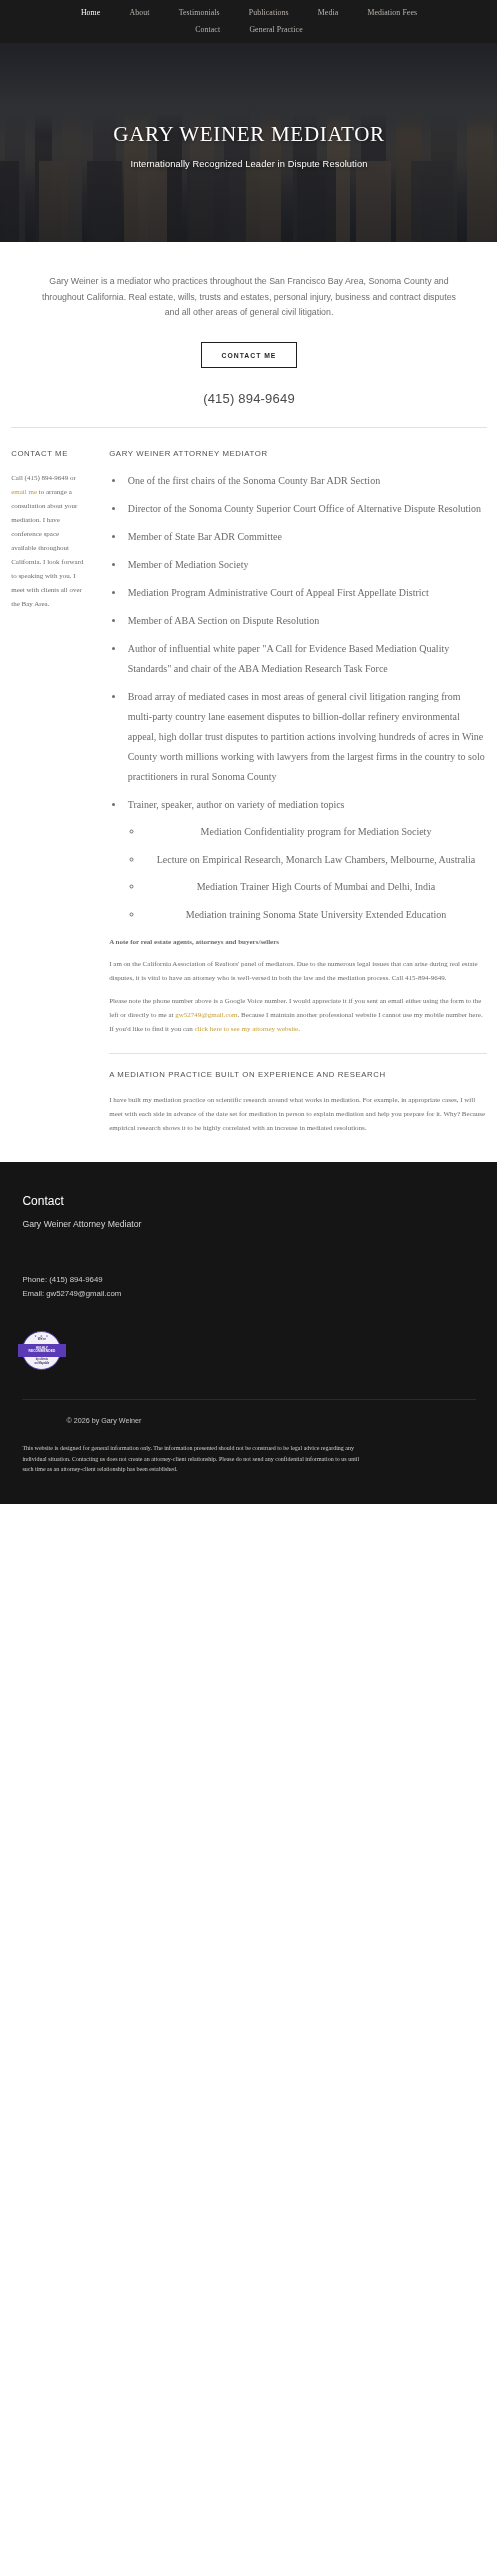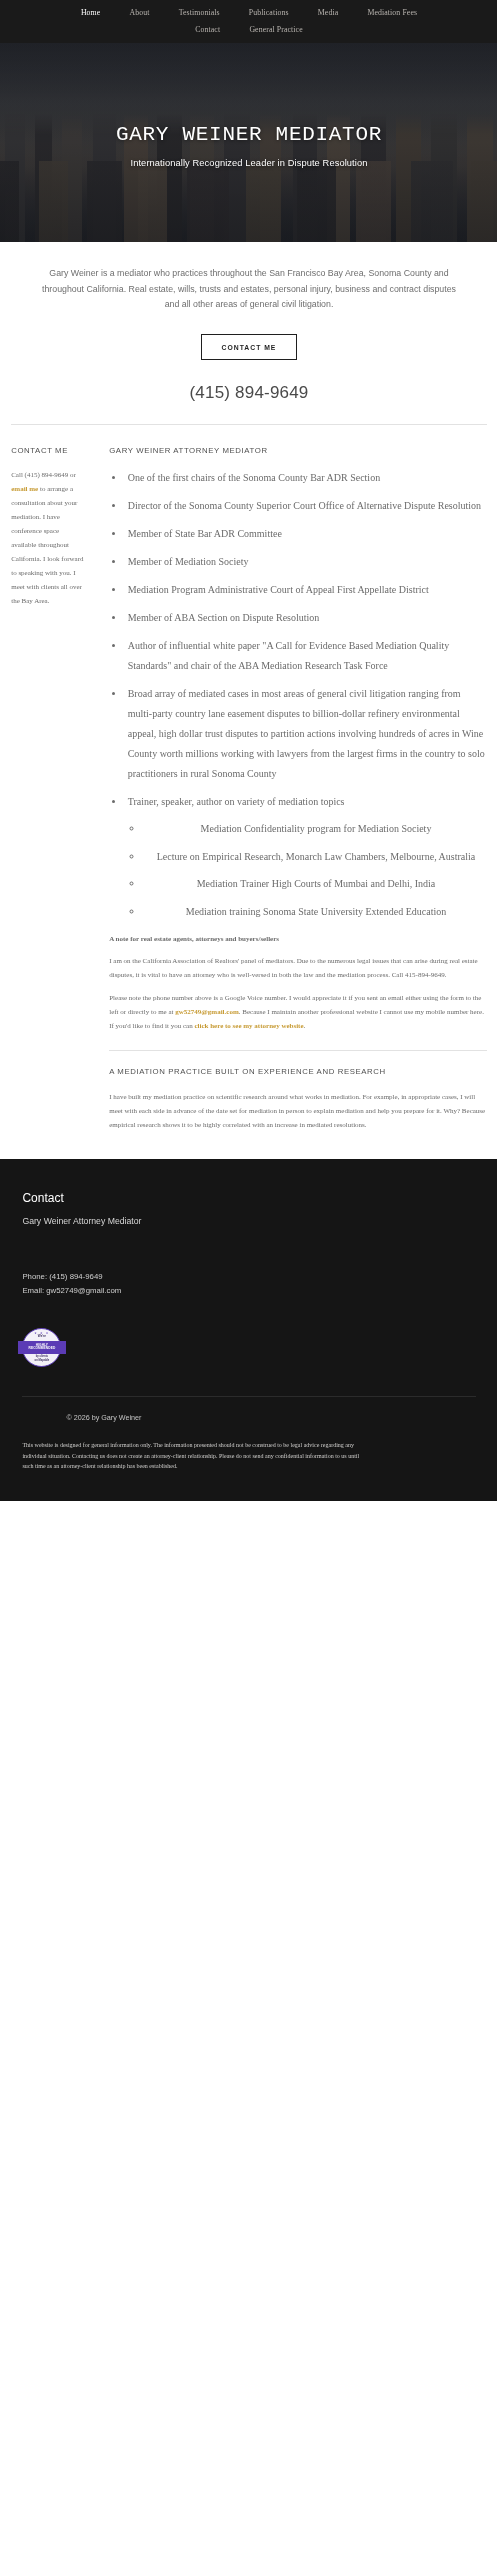--- a/index.html
+++ b/index.html
@@ -133,41 +133,41 @@
     position: relative;
     height: 100%;
     display: flex;
     flex-direction: column;
     align-items: center;
     justify-content: center;
     padding-top: 6.2px;
   }
   .hero-title {
     color: #ffffff;
-    font-family: Liberation Mono, monospace;
+    font-family: Liberation Serif, serif;
     font-size: 21px;
     font-weight: 400;
     letter-spacing: 0.7px;
     text-align: center;
     text-shadow: 0 0.6px 3.7px rgba(0,0,0,0.45);
   }
   .hero-sub {
     margin-top: 11.2px;
     color: #ffffff;
     font-family: "Liberation Sans", sans-serif;
     font-size: 9.3px;
     font-weight: 300;
     letter-spacing: 0.1px;
     text-align: left;
     text-shadow: 0 0.6px 3.1px rgba(0,0,0,0.5);
   }
 
   
   .intro {
-    padding: 24px 35px 0 35px;
+    padding: 32px 35px 0 35px;
     text-align: center;
   }
   .intro p {
     color: #6e6e6e;
     font-family: "Liberation Sans", sans-serif;
     font-size: 8.8px;
     line-height: 1.78;
     font-weight: 300;
   }
   .btn-wrap { text-align: center; margin-top: 21px; }
@@ -181,21 +181,21 @@
     font-weight: 700;
     letter-spacing: 1px;
     padding: 8.7px 20px;
     cursor: pointer;
   }
   .phone-big {
     text-align: center;
     margin-top: 22.4px;
     color: #4a4a4a;
     font-family: "Liberation Sans", sans-serif;
-    font-size: 17px;
+    font-size: 13px;
     font-weight: 400;
     letter-spacing: 0.2px;
   }
 
   .rule {
     border: 0;
     border-top: 0.6px solid #e2e2e2;
     margin: 21px 11.2px 0 11.2px;
   }
 
@@ -223,21 +223,20 @@
     font-family: "Liberation Serif", serif;
     font-size: 7px;
     line-height: 2.0;
   }
   .serif-body p { margin-bottom: 8.7px; }
   .serif-body p:last-child { margin-bottom: 0; }
   a.gold {
     color: #c79b34;
     text-decoration: none;
     cursor: pointer;
-    font-weight: bold;
   }
   .bold-line {
     font-weight: 700;
     color: #4a4a4a;
   }
 
   ul.main-list {
     list-style: disc;
     margin: 0 0 0 16px;
     padding: 0;

